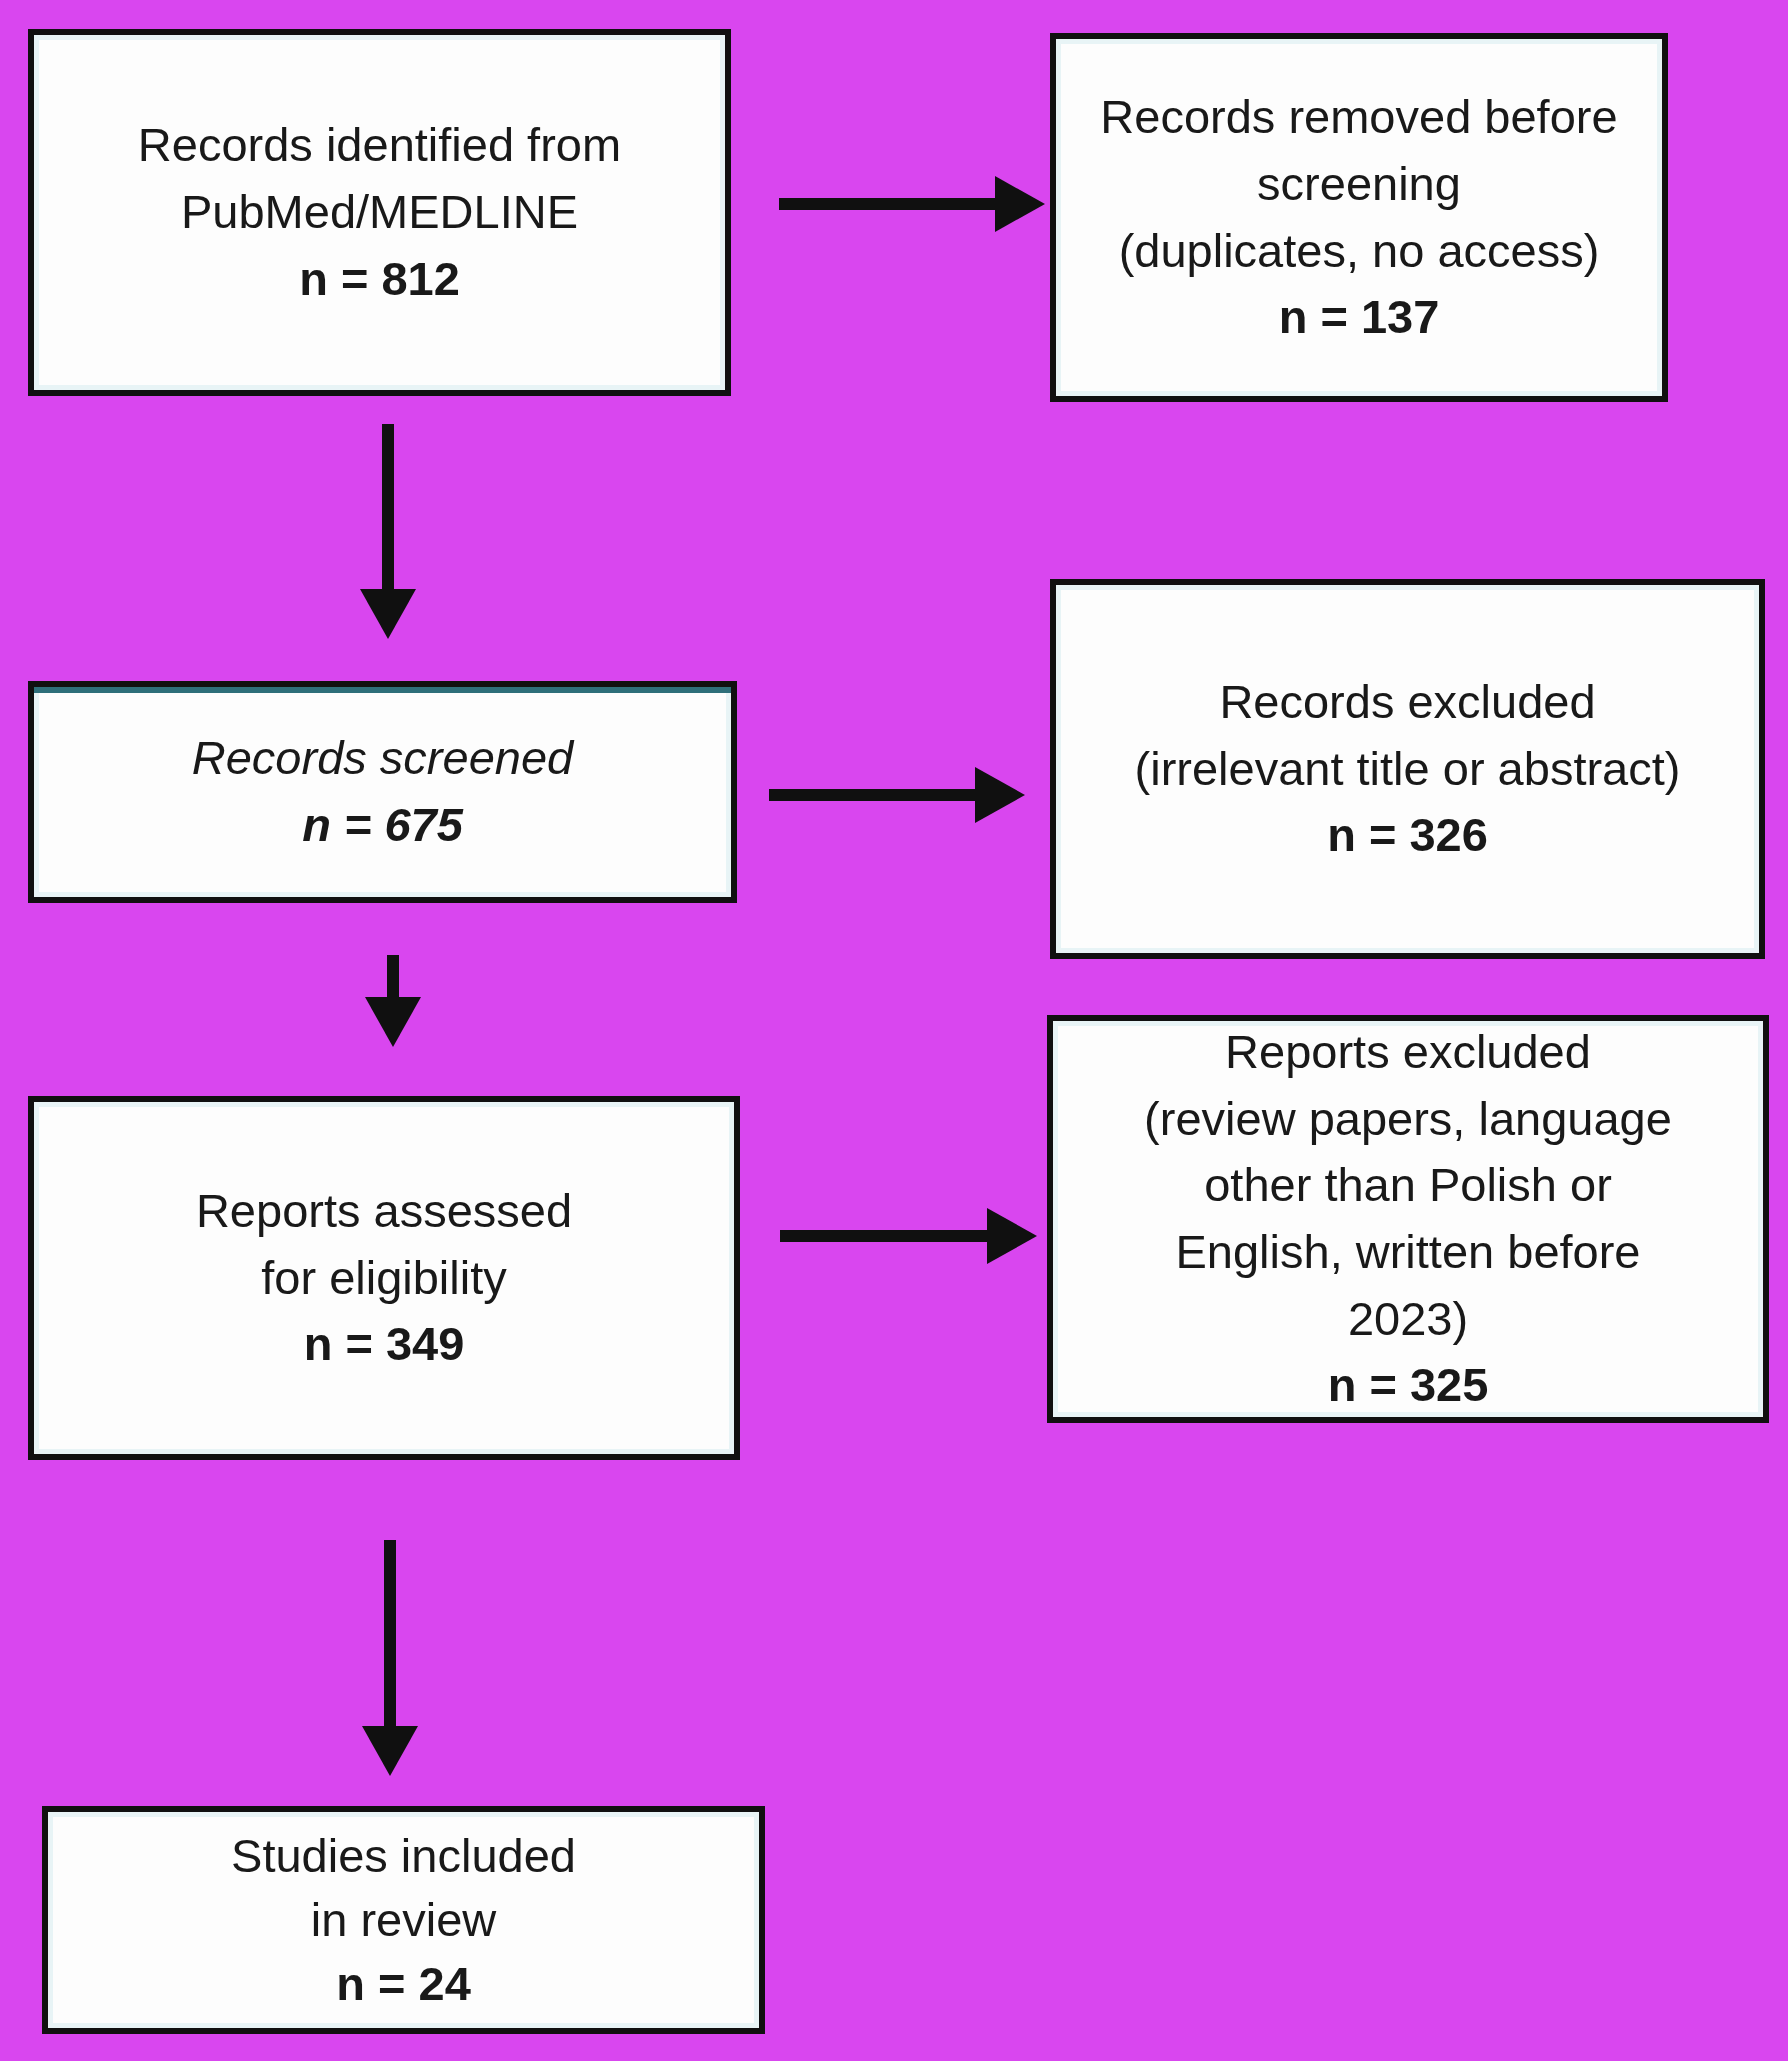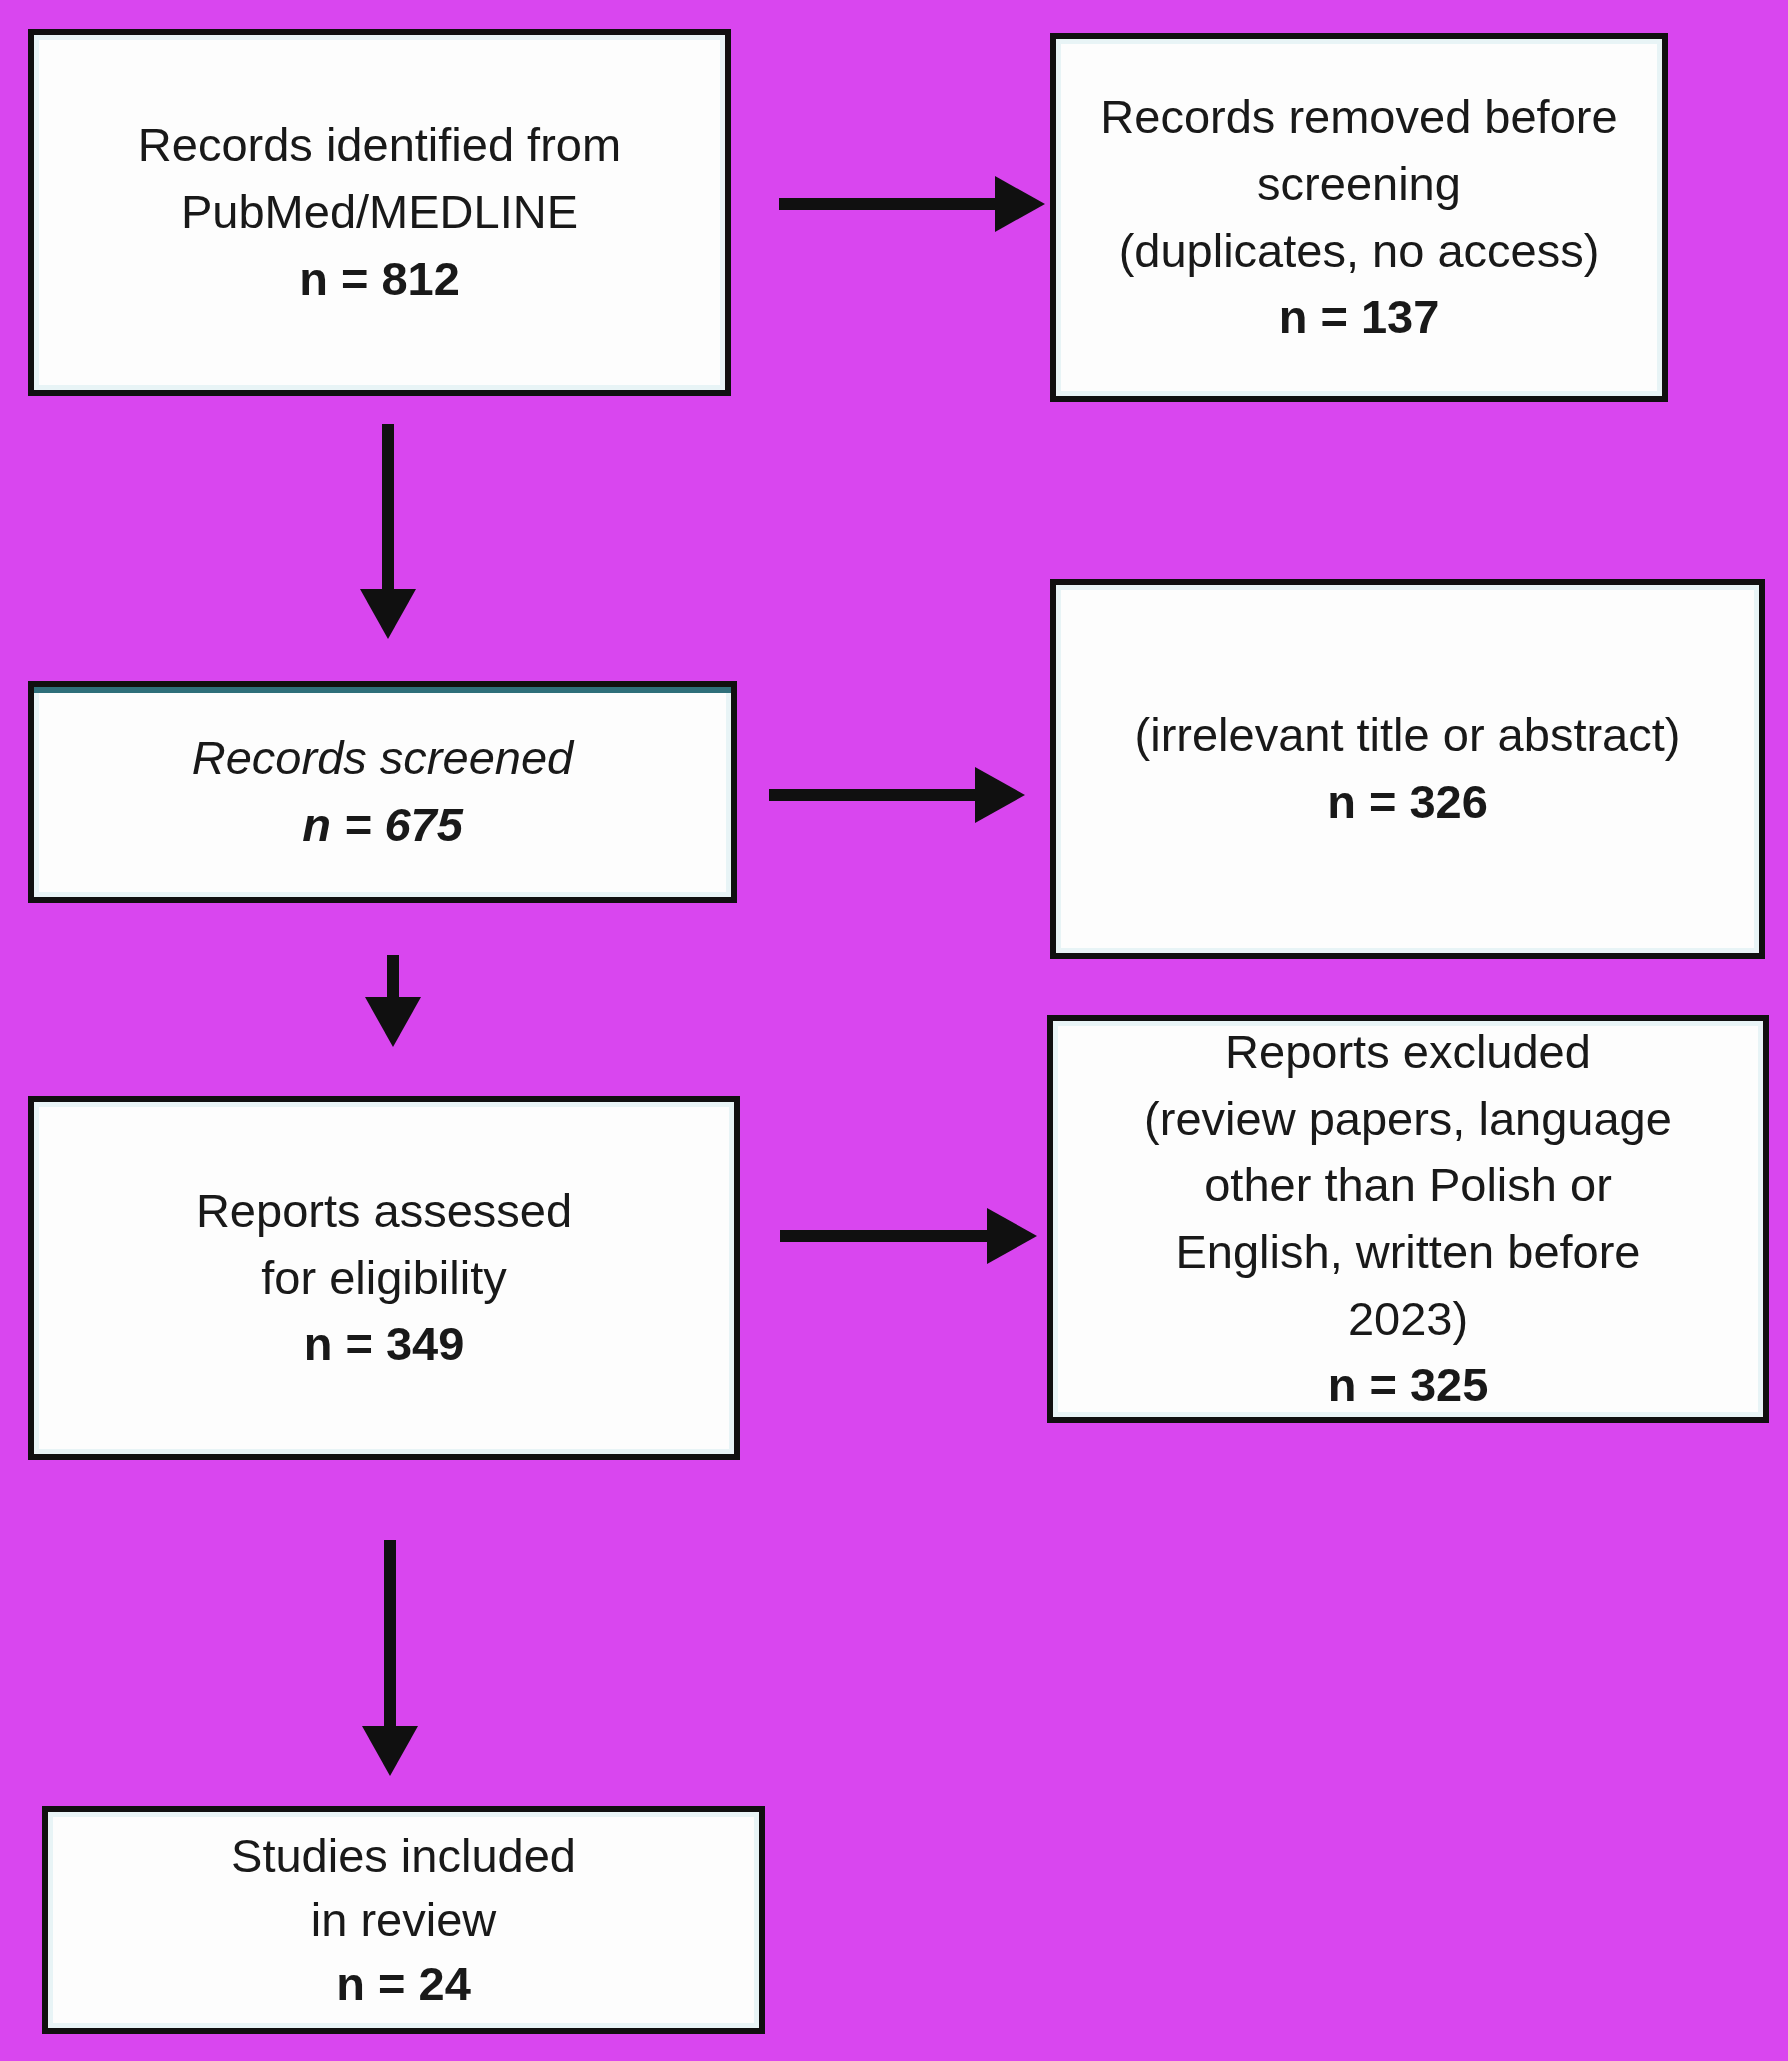--- a/index.html
+++ b/index.html
@@ -80,20 +80,21 @@
     <div class="shaft-v" style="left:22px; top:0; height:168px;"></div>
     <div class="head-down" style="left:0; top:165px;"></div>
   </div>
 
   <div class="box teal-top" style="left:28px; top:681px; width:709px; height:222px;font-style:italic;">
     <div class="line">Records screened</div>
     <div class="line n">n = 675</div>
   </div>
 
   <div class="box" style="left:1050px; top:579px; width:715px; height:380px;">
+    <div class="line">Records excluded</div>
     <div class="line">(irrelevant title or abstract)</div>
     <div class="line n">n = 326</div>
   </div>
 
   <div class="arrow" style="left:769px; top:767px; width:256px; height:55px;">
     <div class="shaft-h" style="left:0; top:22px; width:210px;"></div>
     <div class="head-right" style="left:206px; top:0;"></div>
   </div>
 
   <div class="arrow" style="left:365px; top:955px; width:55px; height:92px;">

